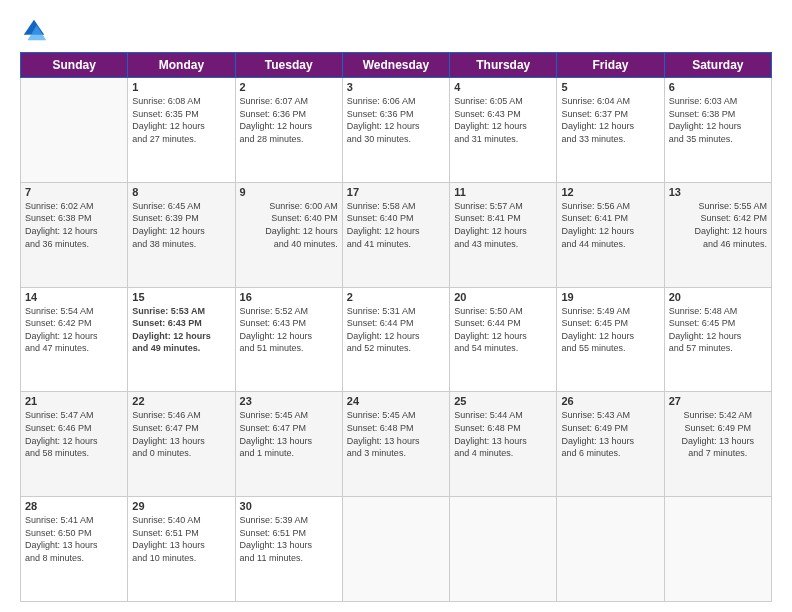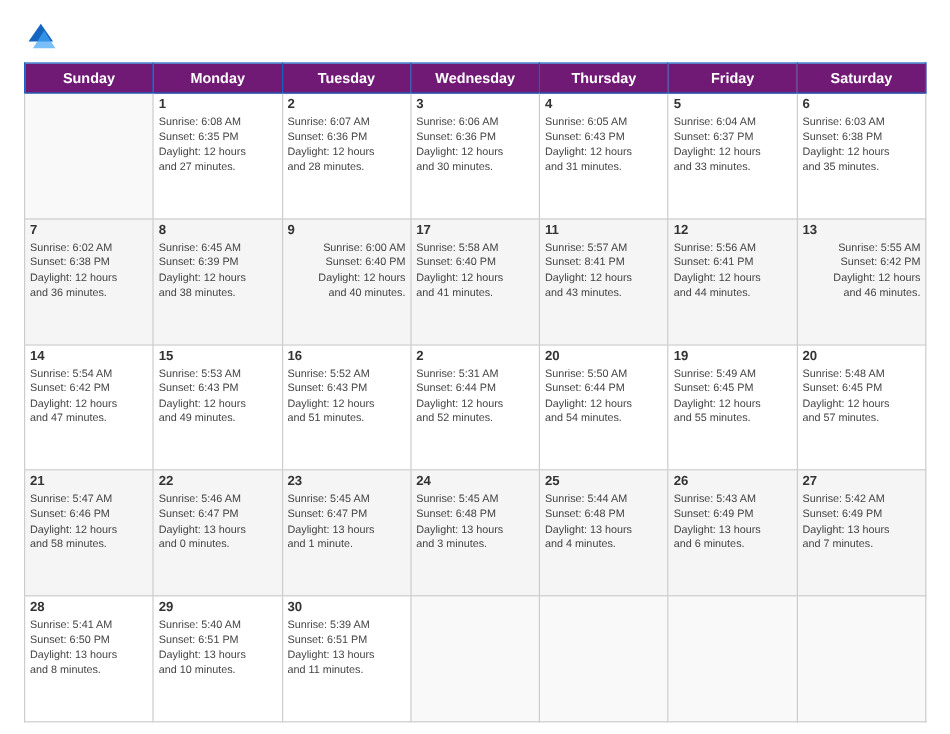--- a/index.html
+++ b/index.html
@@ -229,21 +229,21 @@
         <tr>
           <td>
             <span class="day-num">14</span>
             <div class="day-info" style="white-space: pre-line;">Sunrise: 5:54 AM
 Sunset: 6:42 PM
 Daylight: 12 hours
 and 47 minutes.</div>
           </td>
           <td>
             <span class="day-num">15</span>
-            <div class="day-info" style="white-space: pre-line;">Sunrise: 5:53 AM
+            <div class="day-info" style="white-space: pre-line; font-weight: bold;">Sunrise: 5:53 AM
 Sunset: 6:43 PM
 Daylight: 12 hours
 and 49 minutes.</div>
           </td>
           <td>
             <span class="day-num">16</span>
             <div class="day-info" style="white-space: pre-line;">Sunrise: 5:52 AM
 Sunset: 6:43 PM
 Daylight: 12 hours
 and 51 minutes.</div>
@@ -315,21 +315,21 @@
           </td>
           <td class="row-shade">
             <span class="day-num">26</span>
             <div class="day-info" style="white-space: pre-line;">Sunrise: 5:43 AM
 Sunset: 6:49 PM
 Daylight: 13 hours
 and 6 minutes.</div>
           </td>
           <td class="row-shade">
             <span class="day-num">27</span>
-            <div class="day-info" style="white-space: pre-line;">Sunrise: 5:42 AM
+            <div class="day-info" style="white-space: pre-line; text-align: center;">Sunrise: 5:42 AM
 Sunset: 6:49 PM
 Daylight: 13 hours
 and 7 minutes.</div>
           </td>
         </tr>
         <tr>
           <td>
             <span class="day-num">28</span>
             <div class="day-info" style="white-space: pre-line;">Sunrise: 5:41 AM
 Sunset: 6:50 PM

